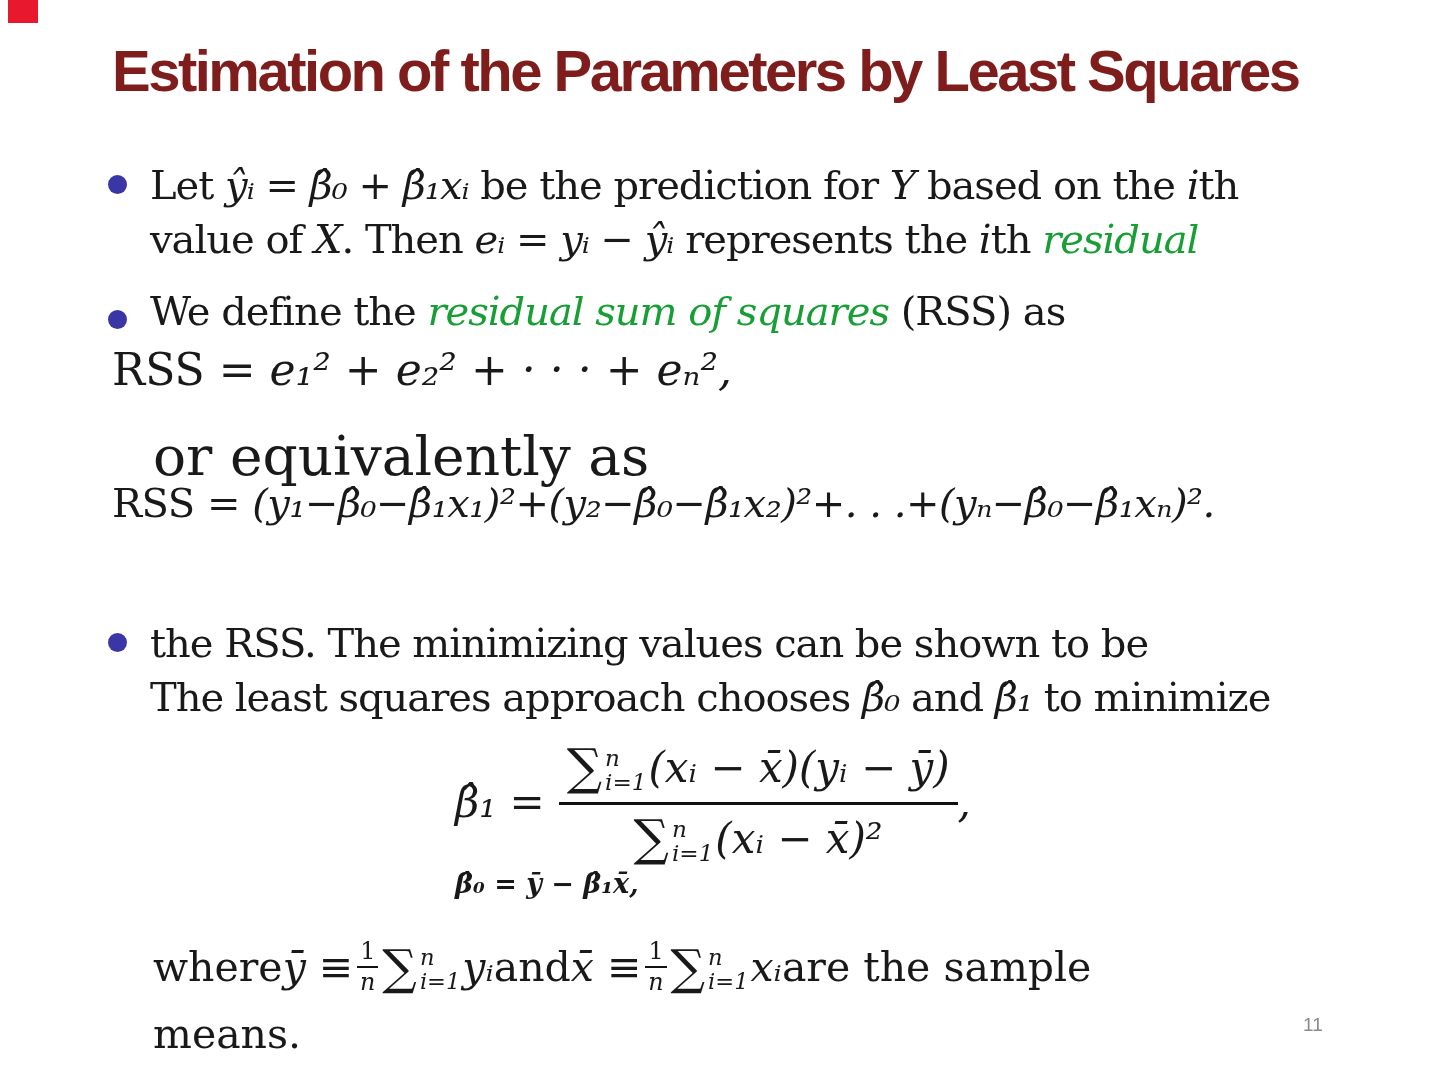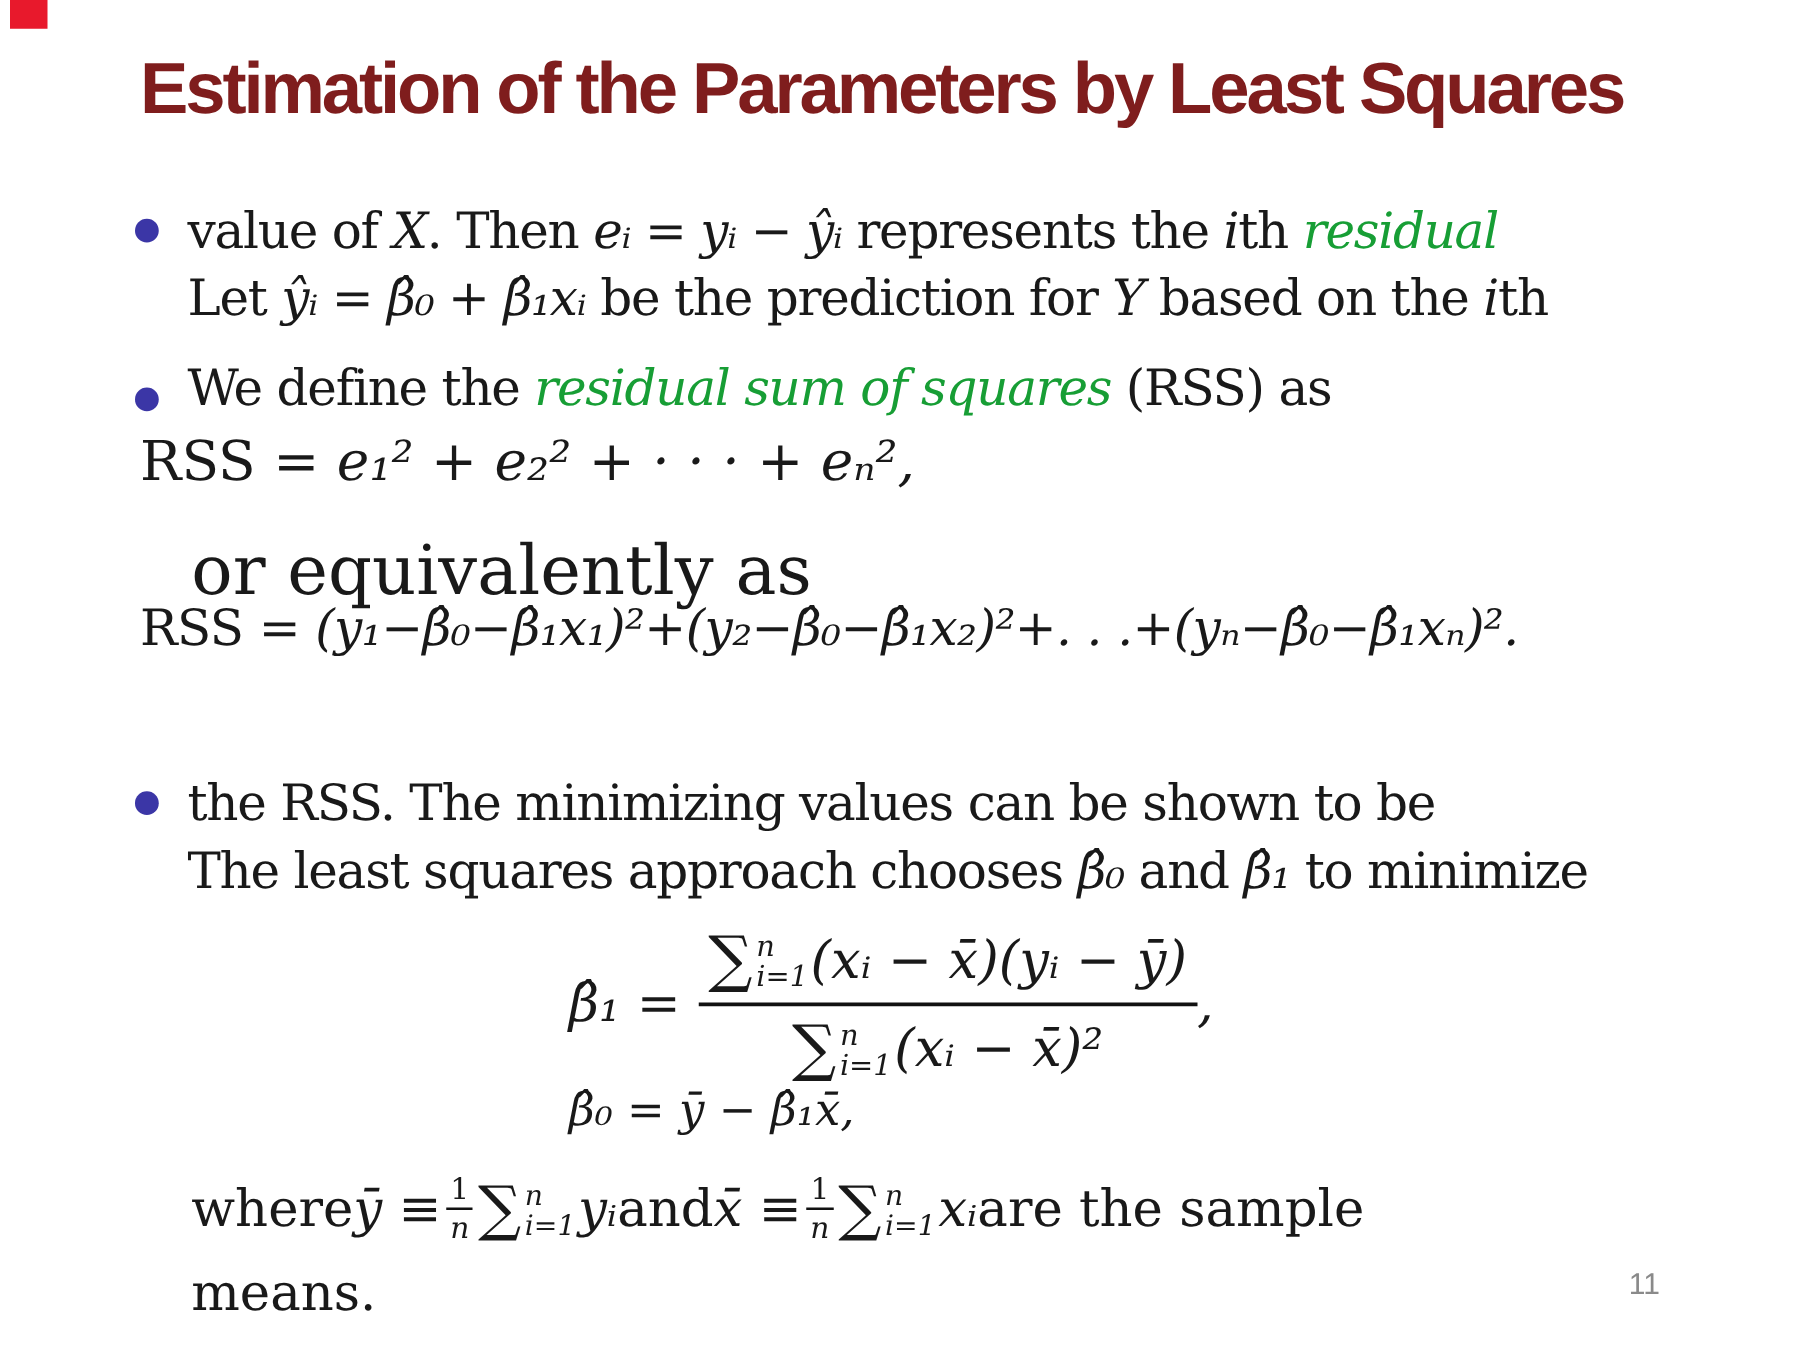--- a/index.html
+++ b/index.html
@@ -29,57 +29,57 @@
     position:absolute; left:112px; top:344px; width:1205px;
     text-align:left; font-size:44px; white-space:nowrap;
   }
   .or-equiv { position:absolute; left:153px; top:424px; font-size:55px; }
   .eq-long {
     position:absolute; left:112px; top:480px; width:1220px;
     font-size:40px; letter-spacing:-0.5px; white-space:nowrap;
   }
   .eqrow { position:absolute; display:flex; align-items:center; font-size:42px; white-space:nowrap; }
   .eq-beta1 { left:455px; top:738px; }
-  .eq-beta0 { left:455px; top:868px; font-size:36px; position:absolute; white-space:nowrap; }
+  .eq-beta0 { left:455px; top:868px; font-size:27px; position:absolute; white-space:nowrap;font-weight:bold; }
   .lhs { margin-right:14px; }
   .bfrac { display:inline-flex; flex-direction:column; align-items:center; }
   .bf-num { display:inline-flex; align-items:center; border-bottom:3px solid #111; padding:0 8px 6px 8px; }
   .bf-den { display:inline-flex; align-items:center; padding-top:4px; }
   .sum { display:inline-flex; align-items:center; margin-right:2px; }
   .sigma { font-size:118%; font-style:normal; }
   .lims { display:inline-flex; flex-direction:column; font-size:55%; line-height:1.05; margin-left:3px; transform:translateY(3px); text-align:left; }
   .sfrac { display:inline-flex; flex-direction:column; align-items:center; font-size:58%; line-height:1.15; vertical-align:-0.45em; margin:0 4px; }
   .sf-top { border-bottom:2px solid #111; padding:0 3px 1px 3px; font-style:normal; }
   .sf-bot { padding-top:1px; }
   .where { position:absolute; left:153px; top:930px; font-size:41px; }
   .where .wline1 { display:flex; align-items:center; white-space:nowrap; height:74px; }
   .where .wline2 { margin-top:6px; }
   .pagenum {
     position:absolute; left:1303px; top:1014px;
     font-family:"Liberation Sans","DejaVu Sans",sans-serif;
-    font-size:24px; color:#8A8A8A;
+    font-size:19px; color:#8A8A8A;
   }
 </style>
 </head>
 <body>
 
 <div>
 
   <div class="red-patch"></div>
 
   <h1 class="title">Estimation of the Parameters by Least Squares</h1>
 
   <div class="bullet b1">
     <span class="dot"></span>
     <div class="btext">
       <div class="bline">
-        <span class="rm">value of </span><span class="it">X</span><span class="rm">.  Then </span><span class="it">eᵢ = yᵢ − ŷᵢ</span><span class="rm"> represents the </span><span class="it">i</span><span class="rm">th </span><span class="gr">residual</span>
+        <span class="rm">Let </span><span class="it">ŷᵢ = β̂₀ + β̂₁xᵢ</span><span class="rm"> be the prediction for </span><span class="it">Y</span><span class="rm"> based on the </span><span class="it">i</span><span class="rm">th</span>
       </div>
       <div class="bline">
-        <span class="rm">Let </span><span class="it">ŷᵢ = β̂₀ + β̂₁xᵢ</span><span class="rm"> be the prediction for </span><span class="it">Y</span><span class="rm"> based on the </span><span class="it">i</span><span class="rm">th</span>
+        <span class="rm">value of </span><span class="it">X</span><span class="rm">.  Then </span><span class="it">eᵢ = yᵢ − ŷᵢ</span><span class="rm"> represents the </span><span class="it">i</span><span class="rm">th </span><span class="gr">residual</span>
       </div>
     </div>
   </div>
 
   <div class="bullet b2">
     <span class="dot"></span>
     <div class="btext">
       <div class="bline">
         <span class="rm">We define the </span><span class="gr">residual sum of squares</span><span class="rm"> (RSS) as</span>
       </div>

